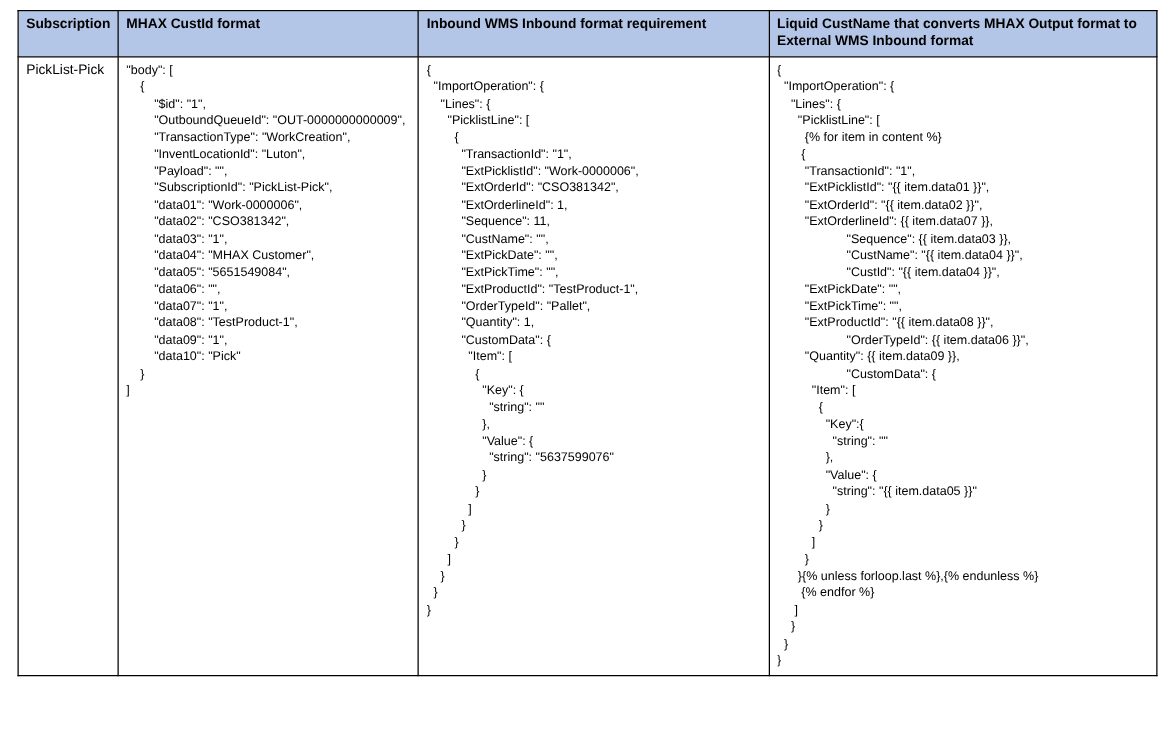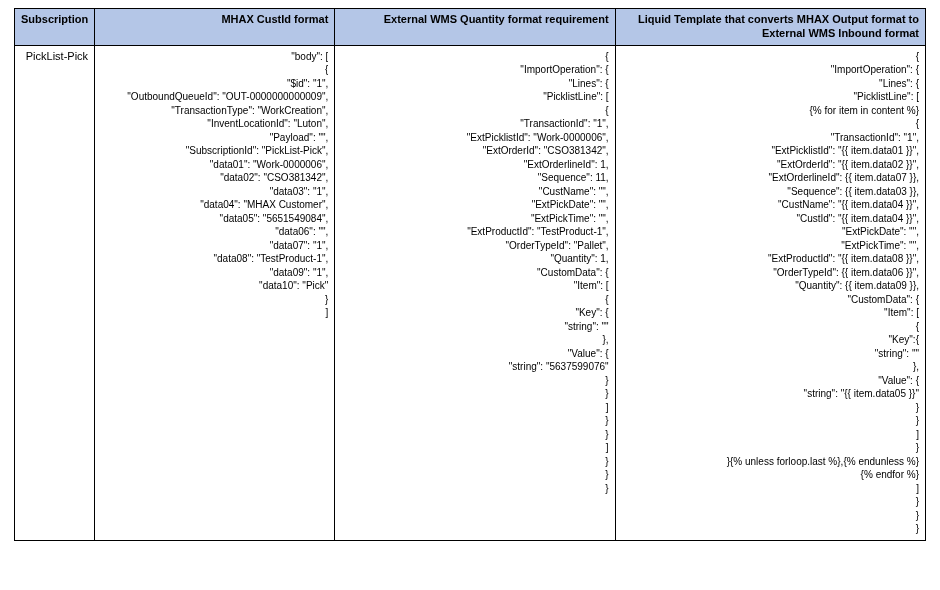--- a/index.html
+++ b/index.html
@@ -18,21 +18,21 @@
   }
   table.grid {
     border-collapse: collapse;
     width: 100%;
     table-layout: fixed;
   }
   table.grid th, table.grid td {
     border: 1px solid #000;
     vertical-align: top;
     padding: 4px 6px;
-    text-align: right;
+    text-align: left;
   }
   table.grid th {
     background: #b4c6e7;
     font-weight: 700;
     font-size: 11px;
     line-height: 1.25;
   }
   col.c-sub    { width: 80px; }
   col.c-mhax   { width: 240px; }
   col.c-ext    { width: 280px; }
@@ -56,22 +56,22 @@
     <colgroup>
       <col class="c-sub">
       <col class="c-mhax">
       <col class="c-ext">
       <col class="c-liquid">
     </colgroup>
     <thead>
       <tr>
         <th>Subscription</th>
         <th>MHAX CustId format</th>
-        <th>External WMS Quantity format requirement</th>
-        <th>Liquid Template that converts MHAX Output format to External WMS Inbound format</th>
+        <th>Inbound WMS Inbound format requirement</th>
+        <th>Liquid CustName that converts MHAX Output format to External WMS Inbound format</th>
       </tr>
     </thead>
     <tbody>
       <tr>
         <td class="sub">PickList-Pick</td>
         <td>
           <div class="code">"body": [
     {
         "$id": "1",
         "OutboundQueueId": "OUT-0000000000009",

